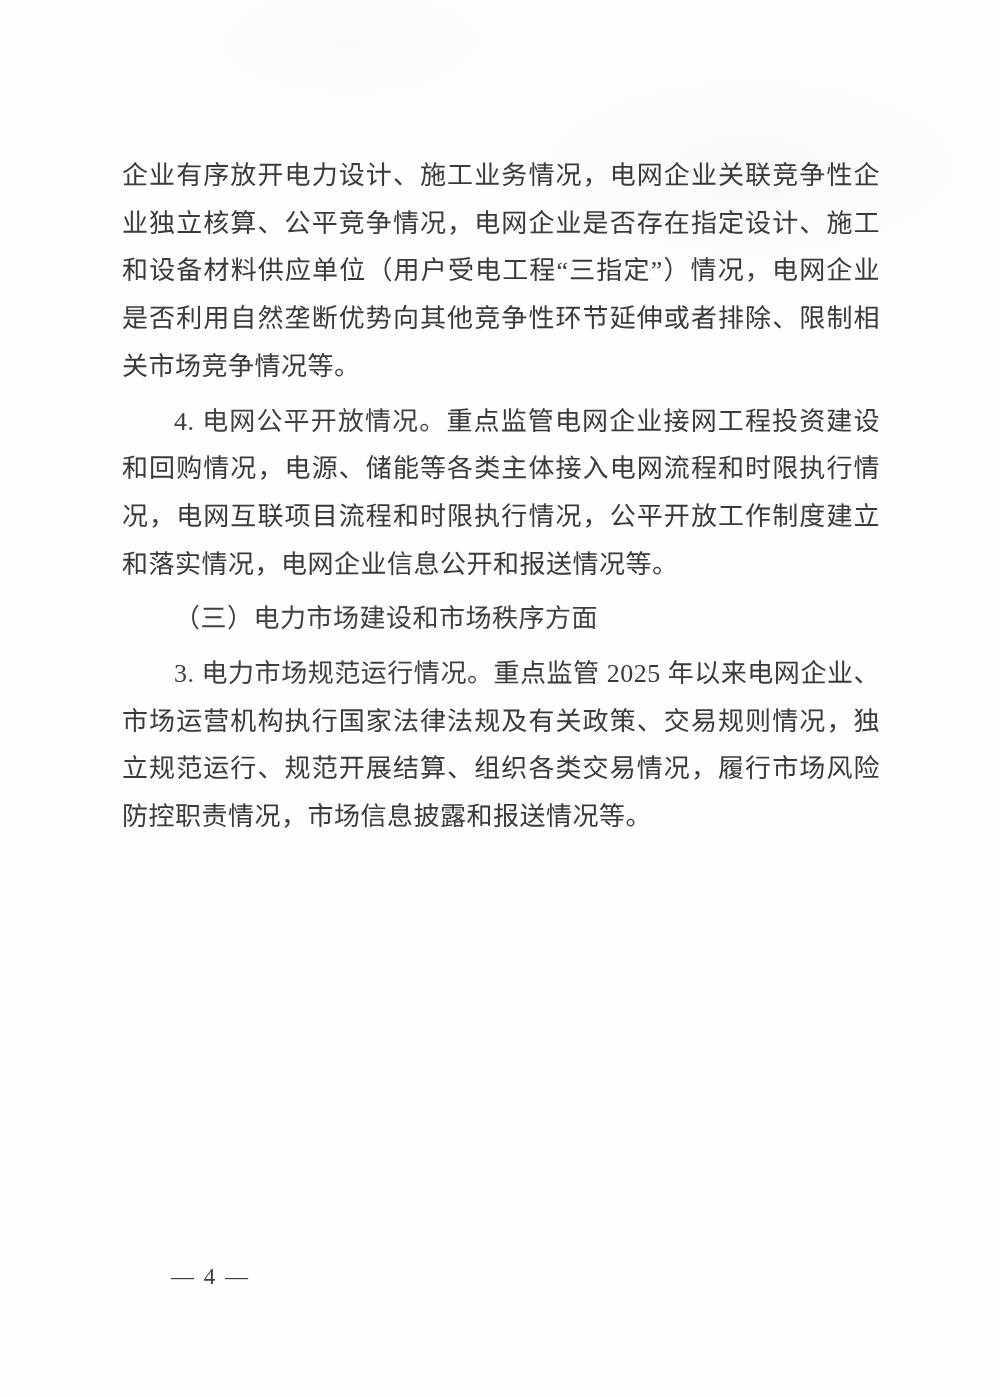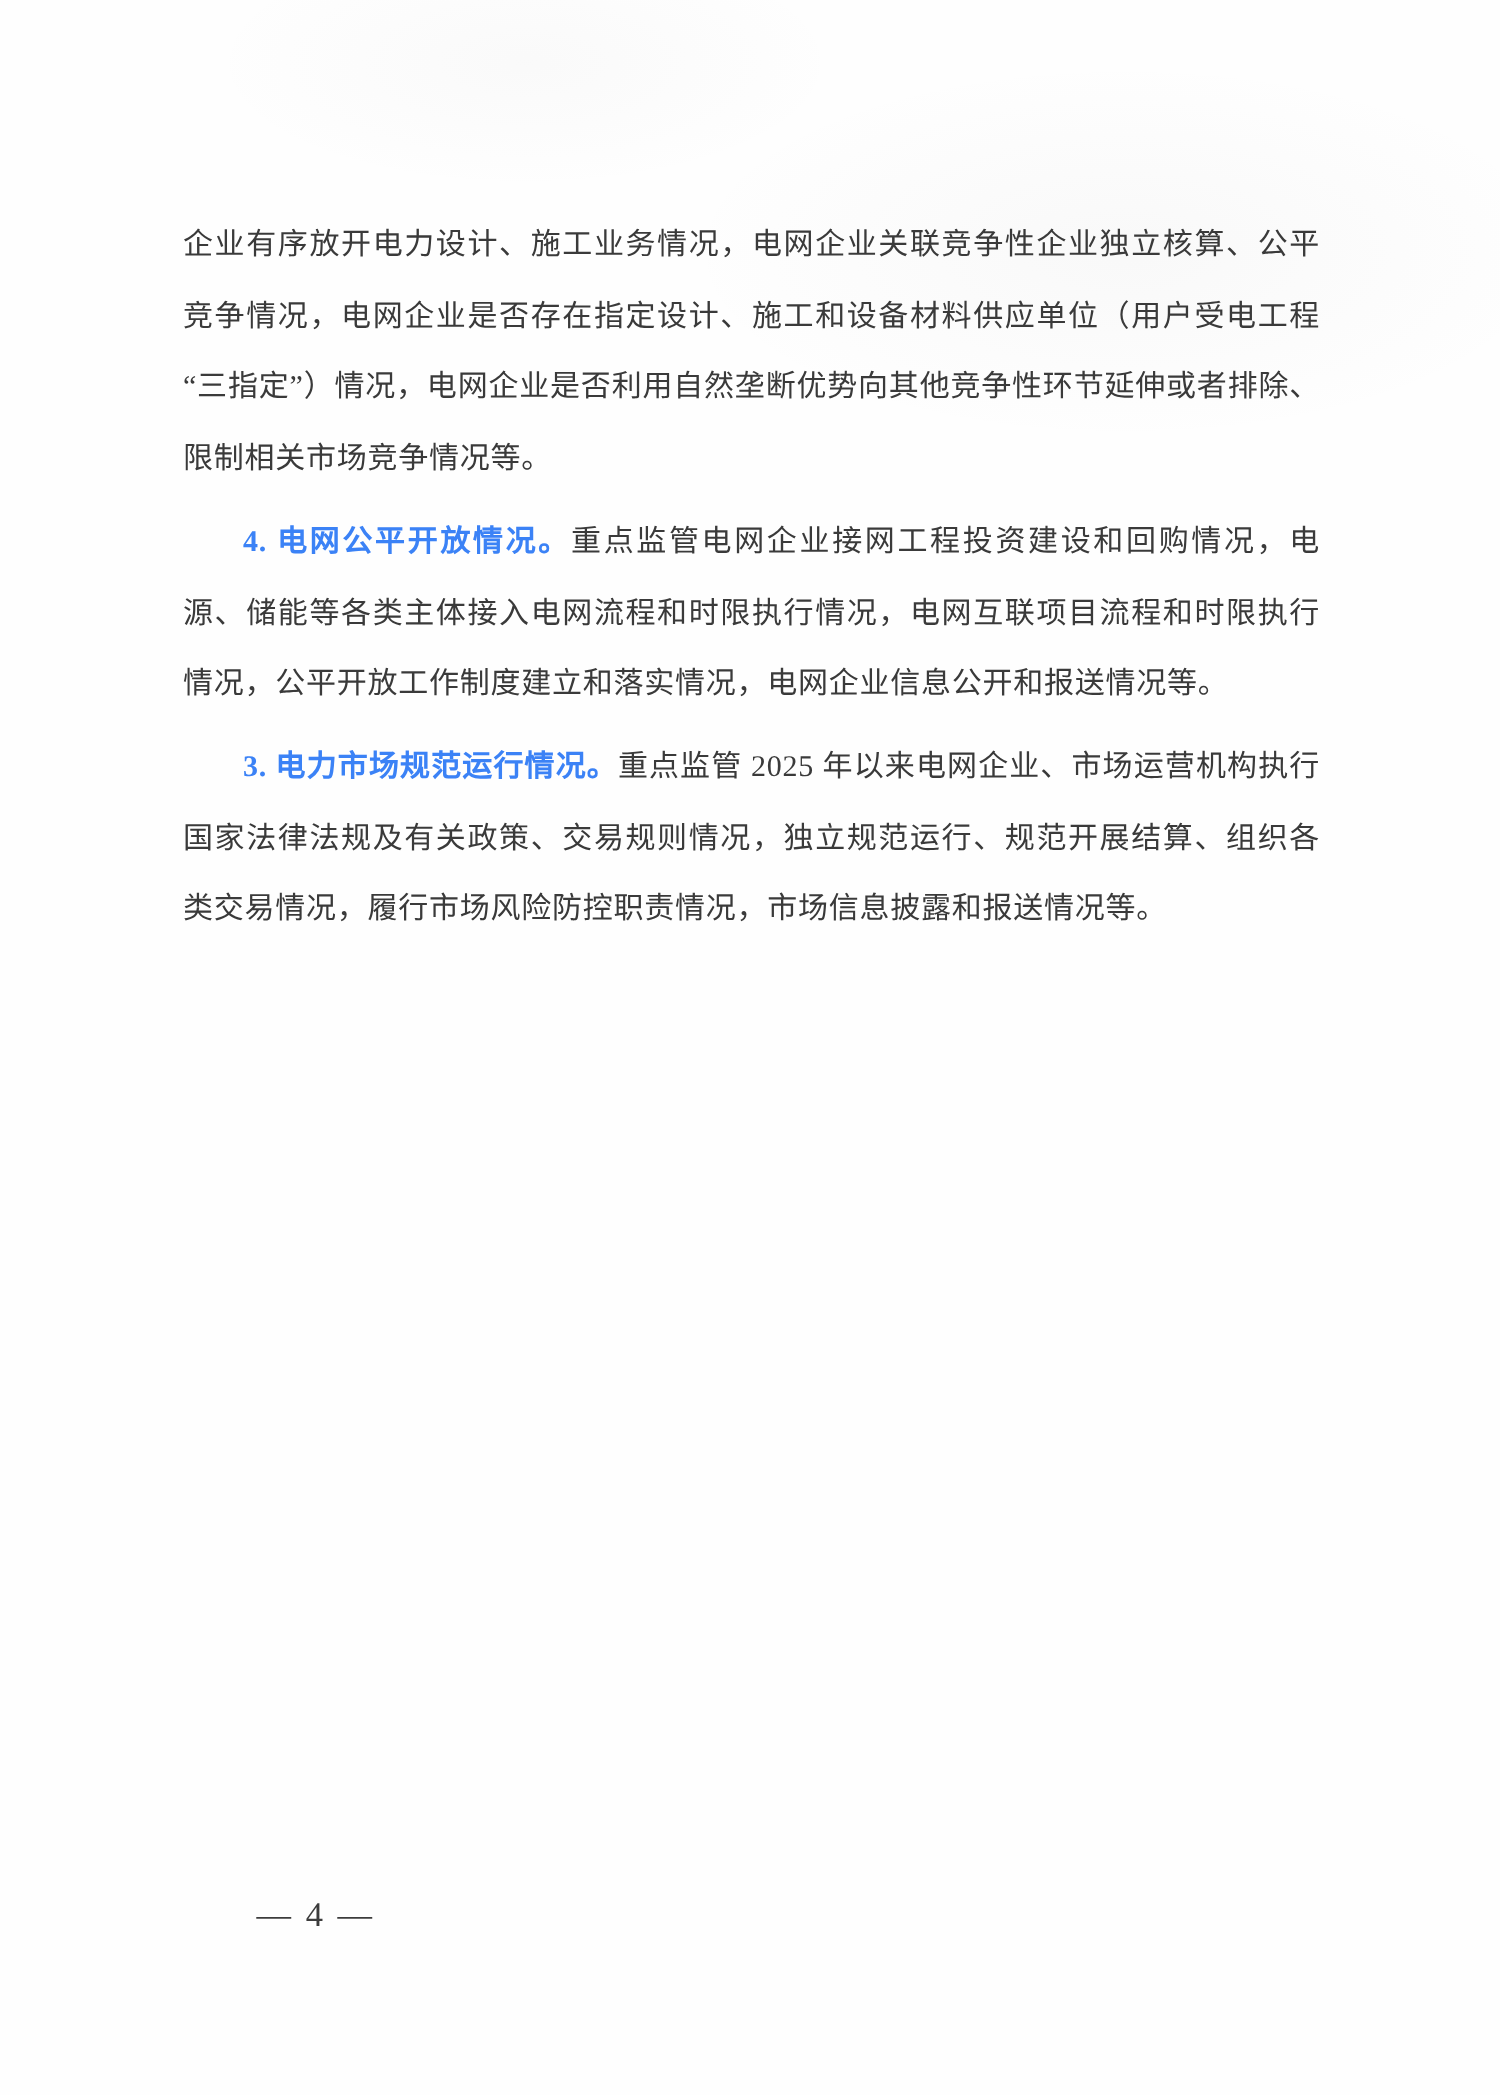--- a/index.html
+++ b/index.html
@@ -26,38 +26,38 @@
     position: absolute;
     top: 0; left: 0; right: 0; bottom: 0;
     background:
       radial-gradient(ellipse 420px 180px at 75% 12%, rgba(120,120,120,0.04), rgba(255,255,255,0) 70%),
       radial-gradient(ellipse 300px 120px at 35% 3%, rgba(120,120,120,0.03), rgba(255,255,255,0) 70%);
     pointer-events: none;
   }
   .content {
     position: absolute;
     left: 122px;
-    top: 140px;
+    top: 152px;
     width: 758px;
-    font-size: 20px;
+    font-size: 26px;
     line-height: 47.7px;
     color: #3a3a3a;
     text-align: justify;
     letter-spacing: 0.5px;
   }
   .para {
     margin: 0 0 7px 0;
     text-indent: 2em;
   }
   .para.continuation {
     text-indent: 0;
   }
   .para .lead {
-    font-weight: bold;
-    color: #3b82f6;
+    font-weight: normal;
+    color: #404040;
   }
   .para.heading {
     font-weight: bold;
     color: #262626;
   }
   .footer-page-number {
     position: absolute;
     left: 171px;
     top: 1264px;
     font-size: 23px;
@@ -69,20 +69,21 @@
 </head>
 <body>
 
 <div class="doc-page">
   <div class="content">
 
     <p class="para continuation"><span class="lead"></span><span>企业有序放开电力设计、施工业务情况，电网企业关联竞争性企业独立核算、公平竞争情况，电网企业是否存在指定设计、施工和设备材料供应单位（用户受电工程“三指定”）情况，电网企业是否利用自然垄断优势向其他竞争性环节延伸或者排除、限制相关市场竞争情况等。</span></p>
 
     <p class="para"><span class="lead">4. 电网公平开放情况。</span><span>重点监管电网企业接网工程投资建设和回购情况，电源、储能等各类主体接入电网流程和时限执行情况，电网互联项目流程和时限执行情况，公平开放工作制度建立和落实情况，电网企业信息公开和报送情况等。</span></p>
 
+    <p class="para heading"><span class="lead">（三）电力市场建设和市场秩序方面</span><span></span></p>
 
 
 
     <p class="para"><span class="lead">3. 电力市场规范运行情况。</span><span>重点监管 2025 年以来电网企业、市场运营机构执行国家法律法规及有关政策、交易规则情况，独立规范运行、规范开展结算、组织各类交易情况，履行市场风险防控职责情况，市场信息披露和报送情况等。</span></p>
 
   </div>
 
   <div class="footer-page-number">— 4 —</div>
 </div>
 

